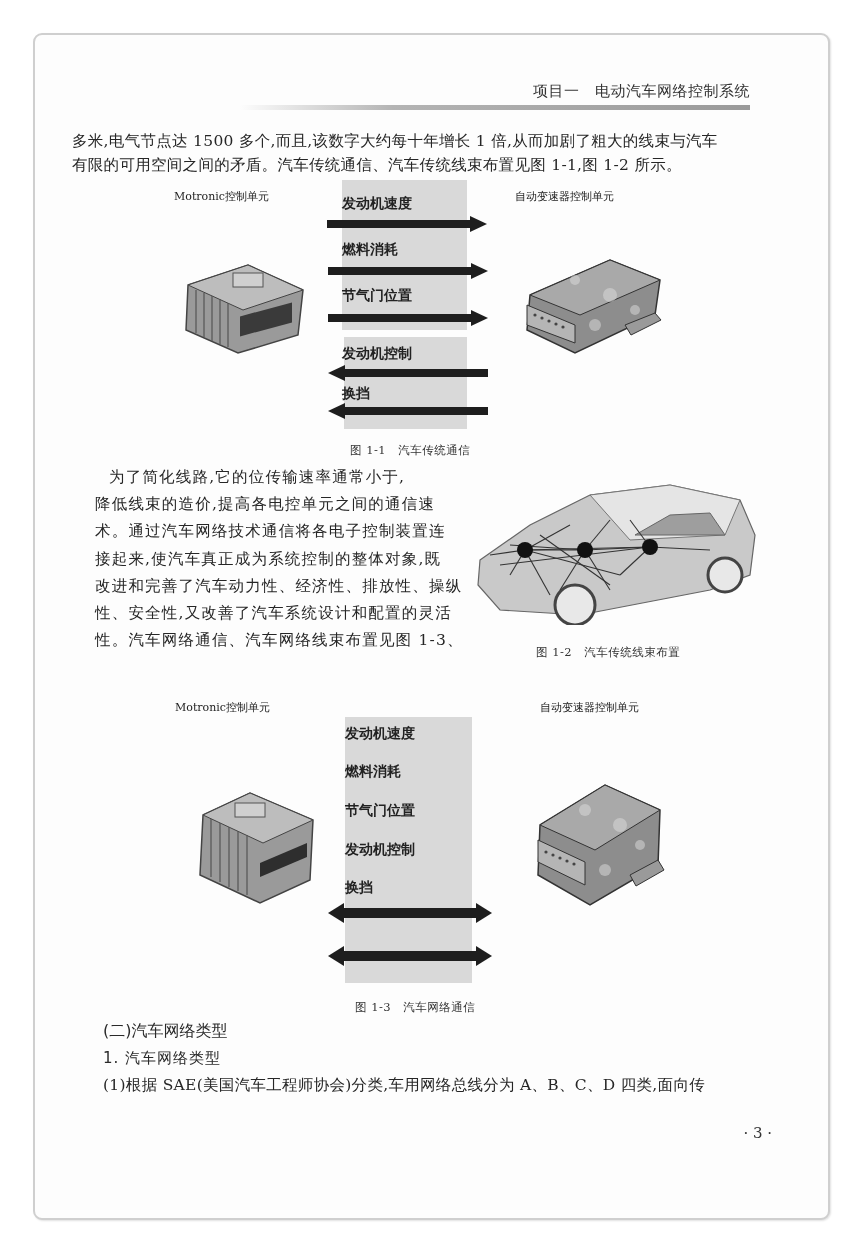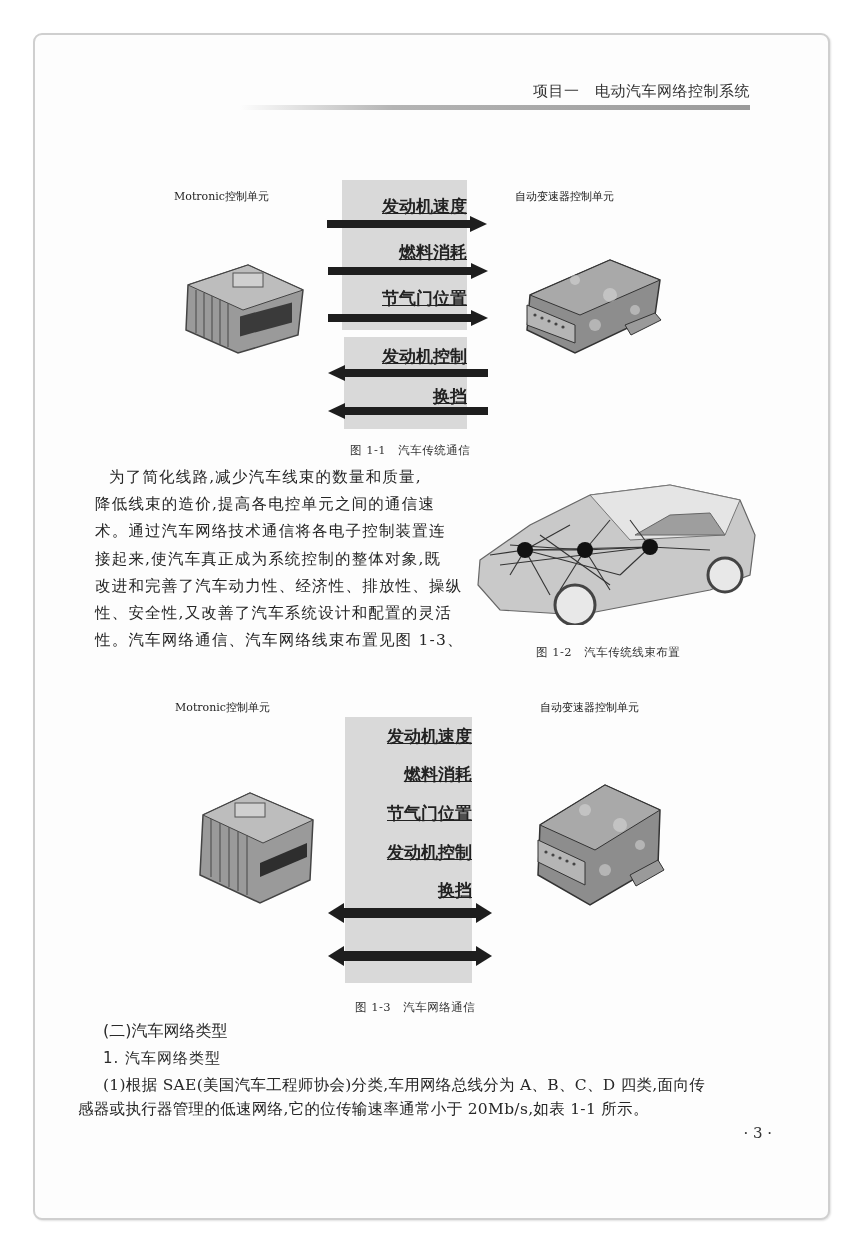--- a/index.html
+++ b/index.html
@@ -9,39 +9,41 @@
   .running-head .txt{position:absolute;right:0;top:0;font-family:"DejaVu Sans","Liberation Sans",sans-serif;font-size:15px;color:#333;letter-spacing:0.5px;}
   .running-head .rule{position:absolute;left:0;right:0;top:23px;height:5px;background:linear-gradient(to right,rgba(180,180,180,0),#b4b4b4 30%,#9a9a9a);}
   .para{position:absolute;font-size:15.5px;line-height:24px;color:#262626;letter-spacing:0.3px;}
   .p-top{left:72px;top:129px;width:690px;}
   .p-top span{display:block;white-space:nowrap;}
   .p-mid{left:78px;top:464px;width:395px;letter-spacing:1.2px;line-height:27.2px;}
   .p-mid span{display:block;white-space:nowrap;padding-left:17px;}
   .p-mid .indent{padding-left:31px;}
   .fig{position:absolute;}
   .band{position:absolute;background:#d9d9d9;}
-  .band-label{position:absolute;width:100%;text-align:right;font-size:17px;font-weight:bold;color:#222;text-decoration:underline;}
+  .band-label{position:absolute;width:100%;text-align:left;font-size:14px;font-weight:bold;color:#222;}
   .unit-label{position:absolute;font-size:11px;font-weight:normal;color:#222;white-space:nowrap;}
   .caption{position:absolute;font-size:11.5px;color:#333;white-space:nowrap;letter-spacing:0.5px;}
   .arrow{position:absolute;height:10px;}
   .heading{position:absolute;font-family:"DejaVu Sans","Liberation Sans",sans-serif;color:#2a2a2a;white-space:nowrap;}
   .page-num{position:absolute;right:88px;top:1124px;font-size:15px;color:#333;}
   svg{display:block;}
 </style>
 </head>
 <body>
 
 <div class="page"></div>
 
 <div class="running-head">
   <span class="txt">项目一　电动汽车网络控制系统</span>
   <div class="rule"></div>
 </div>
 
 <div class="para p-top">
+  <span>多米,电气节点达 1500 多个,而且,该数字大约每十年增长 1 倍,从而加剧了粗大的线束与汽车</span>
+  <span>有限的可用空间之间的矛盾。汽车传统通信、汽车传统线束布置见图 1-1,图 1-2 所示。</span>
 </div>
 
 <div class="fig" style="left:160px;top:180px;width:520px;height:280px;">
   <span class="unit-label" style="left:14px;top:9px;">Motronic控制单元</span>
   <span class="unit-label" style="left:355px;top:9px;">自动变速器控制单元</span>
 
   <div class="band" style="left:182px;top:0;width:125px;height:150px;"></div>
   <div class="band" style="left:184px;top:157px;width:123px;height:92px;"></div>
 
   <span class="band-label" style="left:182px;width:125px;top:15px;">发动机速度</span>
@@ -103,21 +105,21 @@
         <circle cx="95" cy="40" r="7"></circle>
         <circle cx="120" cy="55" r="5"></circle>
         <circle cx="80" cy="70" r="6"></circle>
       </g>
   </svg>
 
   <span class="caption" style="left:190px;top:263px;">图 1-1　汽车传统通信</span>
 </div>
 
 <div class="para p-mid">
-  <span class="indent">为了简化线路,减少汽车线束的数量和质量,</span>
+  <span class="indent">为了简化线路,它的位传输速率通常小于,</span>
   <span>降低线束的造价,提高各电控单元之间的通信速</span>
   <span>术。通过汽车网络技术通信将各电子控制装置连</span>
   <span>接起来,使汽车真正成为系统控制的整体对象,既</span>
   <span>改进和完善了汽车动力性、经济性、排放性、操纵</span>
   <span>性、安全性,又改善了汽车系统设计和配置的灵活</span>
   <span>性。汽车网络通信、汽车网络线束布置见图 1-3、</span>
 </div>
 
 <div class="fig" style="left:470px;top:465px;width:300px;height:200px;">
   <svg style="position:absolute;left:0;top:0;width:300px;height:160px;" viewBox="0 0 300 160">
@@ -209,16 +211,15 @@
       </g>
   </svg>
 
   <span class="caption" style="left:195px;top:310px;">图 1-3　汽车网络通信</span>
 </div>
 
 <span class="heading" style="left:103px;top:1021px;font-size:16px;">(二)汽车网络类型</span>
 <span class="heading" style="left:103px;top:1049px;font-size:15px;letter-spacing:1px;">1. 汽车网络类型</span>
 <div class="para" style="left:78px;top:1073px;width:700px;">
   <span style="display:block;white-space:nowrap;padding-left:25px;">(1)根据 SAE(美国汽车工程师协会)分类,车用网络总线分为 A、B、C、D 四类,面向传</span>
-  <span style="display:block;white-space:nowrap;">感器或执行器管理的低速网络,它的位传输速率通常小于 20Mb/s,如表 1-1 所示。</span>
 </div>
 
 <span class="page-num">· 3 ·</span>
 
 </body></html>

